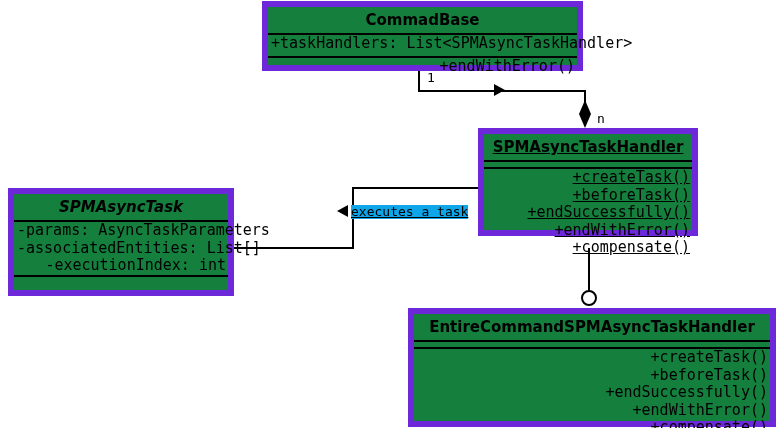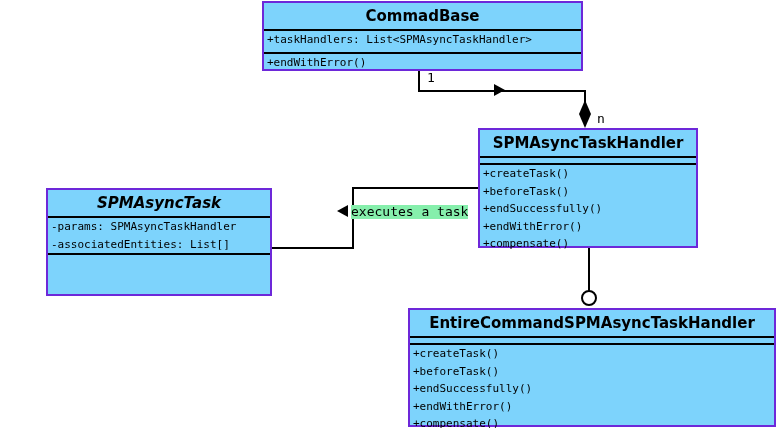--- a/index.html
+++ b/index.html
@@ -8,22 +8,22 @@
     width:776px;height:428px;
     font-family:"DejaVu Sans Mono", monospace;
     overflow:hidden;
   }
   #canvas{position:relative;width:776px;height:428px;background:#fff;}
 
   
   .uml-class{
     position:absolute;
     box-sizing:border-box;
-    border:2px solid #6d28d9;
-    background:#7dd3fc;
+    border:6px solid #6d28d9;
+    background:#15803d;
     overflow:visible;
   }
   .uml-title{
     box-sizing:border-box;
     text-align:center;
     font-family:"DejaVu Sans","Liberation Sans",sans-serif;
     font-weight:bold;
     font-size:15px;
     line-height:26px;
     height:26px;
@@ -32,40 +32,42 @@
   }
   .uml-title.abstract{font-style:italic;}
   .uml-sep{
     height:0;
     border-top:2px solid #000;
   }
   .uml-compartment{
     box-sizing:border-box;
     padding:0 2px 0 3px;
     font-family:"DejaVu Sans Mono","Liberation Mono",monospace;
-    font-size:11px;
+    font-size:15px;
     line-height:17.5px;
     color:#000;
     white-space:nowrap;
+    text-align:right;
   }
   .uml-compartment.empty{height:5px;padding:0;}
   .uml-compartment .row{white-space:nowrap;}
 
   
   .hline{position:absolute;height:0;border-top:2px solid #000;}
   .vline{position:absolute;width:0;border-left:2px solid #000;}
 
   .edge-label{
     position:absolute;
     font-family:"DejaVu Sans Mono","Liberation Mono",monospace;
     font-size:13px;
     line-height:14px;
     color:#000;
     white-space:nowrap;
-    background:#86efac;
+    background:#0ea5e9;
+    text-decoration:underline;
   }
   .mult-label{
     position:absolute;
     font-family:"DejaVu Sans Mono","Liberation Mono",monospace;
     font-size:13px;
     line-height:13px;
     color:#000;
   }
 
   
@@ -139,40 +141,41 @@
     <div class="uml-sep"></div>
     <div class="uml-compartment" style="height:21px;">
       <div class="row">+taskHandlers: List&lt;SPMAsyncTaskHandler&gt;</div>
     </div>
     <div class="uml-sep"></div>
     <div class="uml-compartment" style="height:19px;">
       <div class="row">+endWithError()</div>
     </div>
   </div>
 
-  <div class="uml-class" style="left:478px;top:128px;width:220px;height:120px;">
+  <div class="uml-class" style="left:478px;top:128px;width:220px;height:108px;text-decoration:underline;">
     <div class="uml-title">SPMAsyncTaskHandler</div>
     <div class="uml-sep"></div>
     <div class="uml-compartment empty"></div>
     <div class="uml-sep"></div>
     <div class="uml-compartment">
       <div class="row">+createTask()</div>
       <div class="row">+beforeTask()</div>
       <div class="row">+endSuccessfully()</div>
       <div class="row">+endWithError()</div>
       <div class="row">+compensate()</div>
     </div>
   </div>
 
-  <div class="uml-class" style="left:8px;top:188px;width:226px;height:108px;margin-left:38px;">
+  <div class="uml-class" style="left:8px;top:188px;width:226px;height:108px;">
     <div class="uml-title abstract">SPMAsyncTask</div>
     <div class="uml-sep"></div>
     <div class="uml-compartment">
-      <div class="row">-params: SPMAsyncTaskHandler</div>
+      <div class="row">-params: AsyncTaskParameters</div>
       <div class="row">-associatedEntities: List[]</div>
+      <div class="row">-executionIndex: int</div>
     </div>
     <div class="uml-sep"></div>
     <div class="uml-compartment empty"></div>
   </div>
 
   <div class="uml-class" style="left:408px;top:308px;width:368px;height:119px;">
     <div class="uml-title">EntireCommandSPMAsyncTaskHandler</div>
     <div class="uml-sep"></div>
     <div class="uml-compartment empty"></div>
     <div class="uml-sep"></div>

